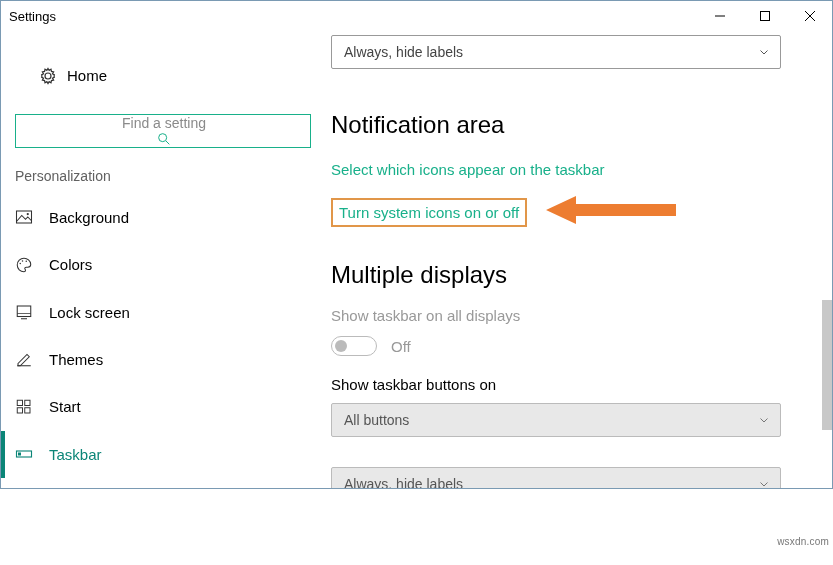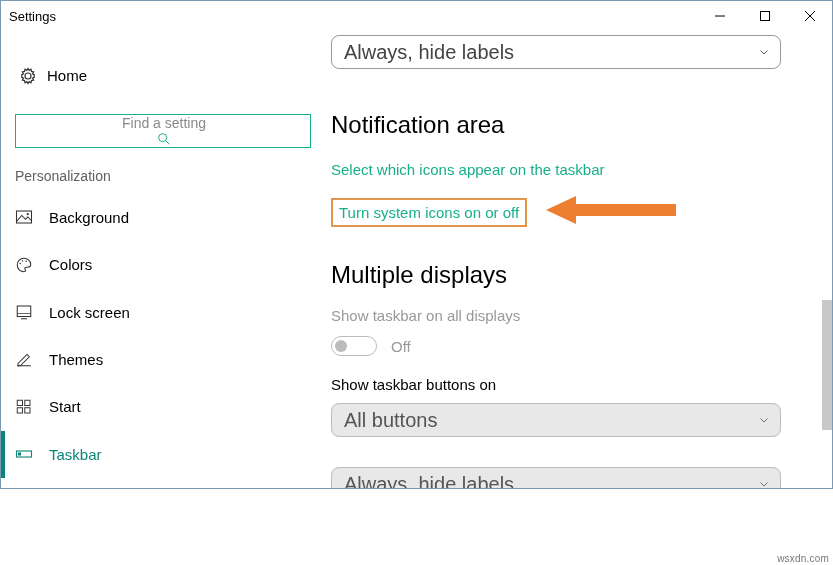--- a/index.html
+++ b/index.html
@@ -37,20 +37,21 @@
     display: flex;
     flex-direction: column;
     padding-bottom: 10px;
   }
   .home-row {
     display: flex;
     align-items: center;
     height: 40px;
     padding-left: 18px;
     font-size: 15px;
+    margin-left: 20px;
   }
   .home-row .icon { width: 28px; display: flex; justify-content: flex-start; }
   .search-wrap {
     margin: 18px 14px 20px 14px;
   }
   .search-box {
     width: 296px;
     height: 34px;
     border: 1px solid #18b08a;
     display: flex;
@@ -87,26 +88,26 @@
   .main {
     flex: 1;
     position: relative;
     padding-right: 20px;
     overflow: hidden;
   }
   .dropdown {
     width: 450px;
     height: 34px;
     border: 1px solid #999;
-    border-radius: 8px;
+    border-radius: 2px;
     display: flex;
     align-items: center;
     padding: 0 10px 0 12px;
     color: #444;
-    font-size: 20px;
+    font-size: 14px;
     margin-bottom: 0px;
     background: #fff;
   }
   .dropdown .text { flex:1; }
   .dropdown.greyed { background:#e8e8e8; color:#555; border-color:#bbb; }
   .section-title { font-size: 24px; font-weight: 400; }
   .link { color: #18b08a; font-size: 15px; }
   .boxed-link { border: 2px solid #e19649; padding: 4px 6px; display: inline-block; }
   .disabled-text { color:#999; font-size:15px; }
   .body-text { font-size:15px; }
@@ -119,21 +120,21 @@
     content:""; position:absolute; left:3px; top:3px; width:12px; height:12px;
     border-radius:50%; background:#444;
   }
   .toggle.disabled { border-color:#bbb; }
   .toggle.disabled::after { background:#bbb; }
   .scrollbar {
     position:absolute; right:1px; width:10px; top:300px; height:130px;
     background:#c8c8c8;
   }
   .watermark{
-    position:absolute; bottom:1px; right:4px; font-size:10px; color:#777;
+    position:absolute; bottom:18px; right:4px; font-size:10px; color:#777;
     font-family: Arial, sans-serif; letter-spacing: .2px;
   }
   svg { display:block; }
 </style>
 </head>
 <body>
 
 <div class="window">
 
   <div class="titlebar">

